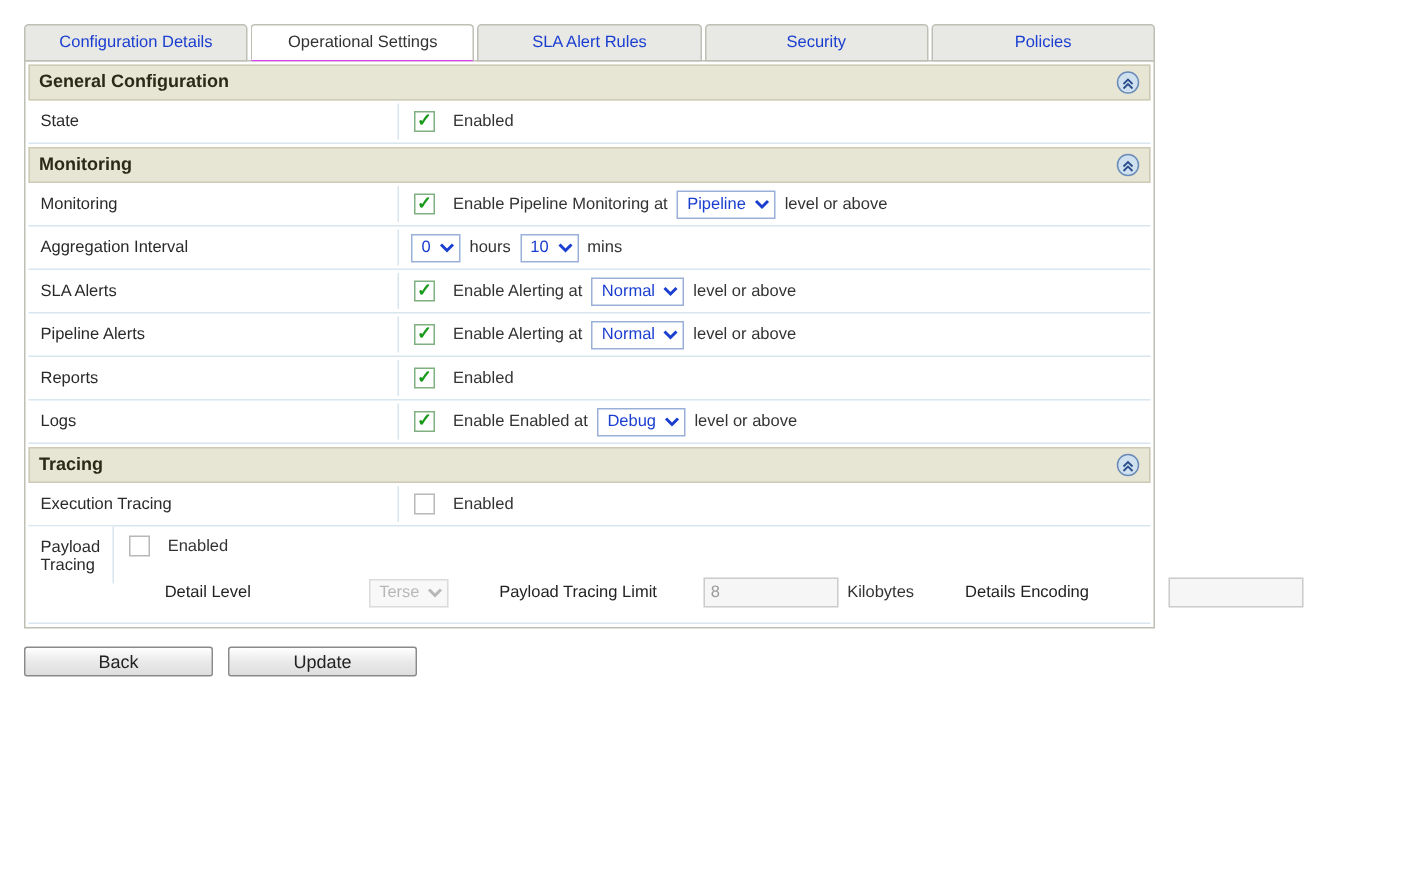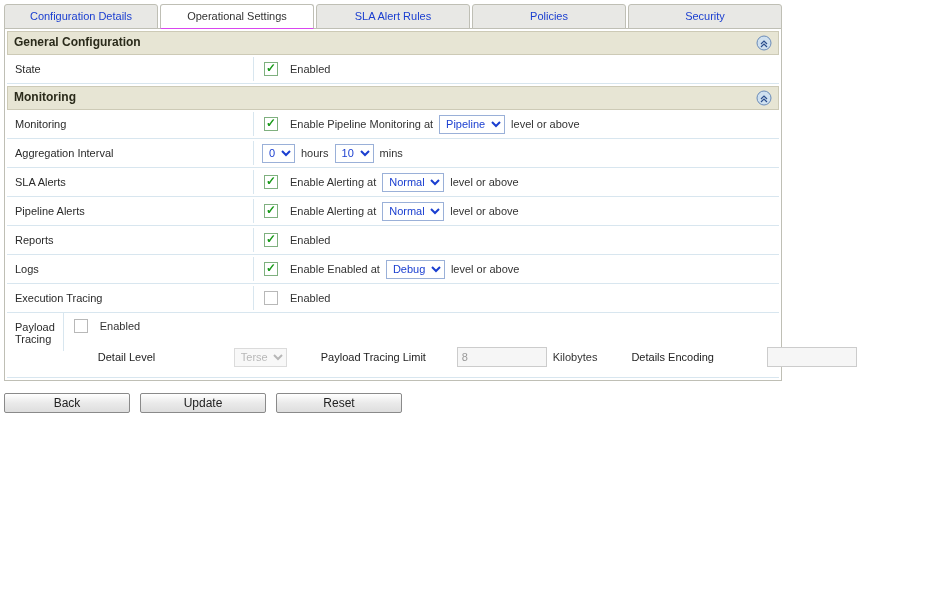--- a/index.html
+++ b/index.html
@@ -5,21 +5,21 @@
   html, body {
     margin: 0;
     padding: 0;
     font-family: Tahoma, Arial, sans-serif;
     font-size: 11px;
     color: #333;
     background: #fff;
   }
   .page {
     width: 786px;
-    padding: 4px;
+    padding: 16px;
     box-sizing: border-box;
   }
   
   .tabs {
     display: flex;
     gap: 0;
   }
   .tab {
     flex: 1 1 0;
     text-align: center;
@@ -171,22 +171,22 @@
   }
 </style>
 </head>
 <body>
 
 <div class="page">
   <div class="tabs">
     <div class="tab">Configuration Details</div>
     <div class="tab active">Operational Settings</div>
     <div class="tab">SLA Alert Rules</div>
+    <div class="tab">Security</div>
     <div class="tab">Policies</div>
-    <div class="tab">Security</div>
   </div>
 
   <div class="panel">
 
     <div class="section-header">
       <span>General Configuration</span>
       <span class="collapse-btn">
         <svg width="16" height="16">
           <circle cx="8" cy="8" r="7" fill="#cfe0ef" stroke="#6a8bb8"></circle>
           <path d="M5 9 L8 6 L11 9" stroke="#2a4d8c" stroke-width="1.2" fill="none"></path>
@@ -276,20 +276,30 @@
       <div class="value-cell">
         <input type="checkbox" class="cb" checked="" style="">
         <span>Enable Enabled at</span>
         <select>
           <option>Debug</option>
         </select>
         <span>level or above</span>
       </div>
     </div>
 
+    <div class="section-header">
+      <span>Tracing</span>
+      <span class="collapse-btn">
+        <svg width="16" height="16">
+          <circle cx="8" cy="8" r="7" fill="#cfe0ef" stroke="#6a8bb8"></circle>
+          <path d="M5 9 L8 6 L11 9" stroke="#2a4d8c" stroke-width="1.2" fill="none"></path>
+          <path d="M5 12 L8 9 L11 12" stroke="#2a4d8c" stroke-width="1.2" fill="none"></path>
+        </svg>
+      </span>
+    </div>
 
     <div class="row">
       <div class="label-cell">Execution Tracing</div>
       <div class="value-cell">
         <input type="checkbox" class="cb empty" style="">
         <span>Enabled</span>
       </div>
     </div>
 
     <div class="row" style="align-items:flex-start;">
@@ -317,15 +327,14 @@
           </div>
         </div>
       </div>
     </div>
 
   </div>
 
   <div class="button-row">
     <button class="btn">Back</button>
     <button class="btn">Update</button>
-    <button class="btn">Reset</button>
   </div>
 </div>
 
 </body></html>

